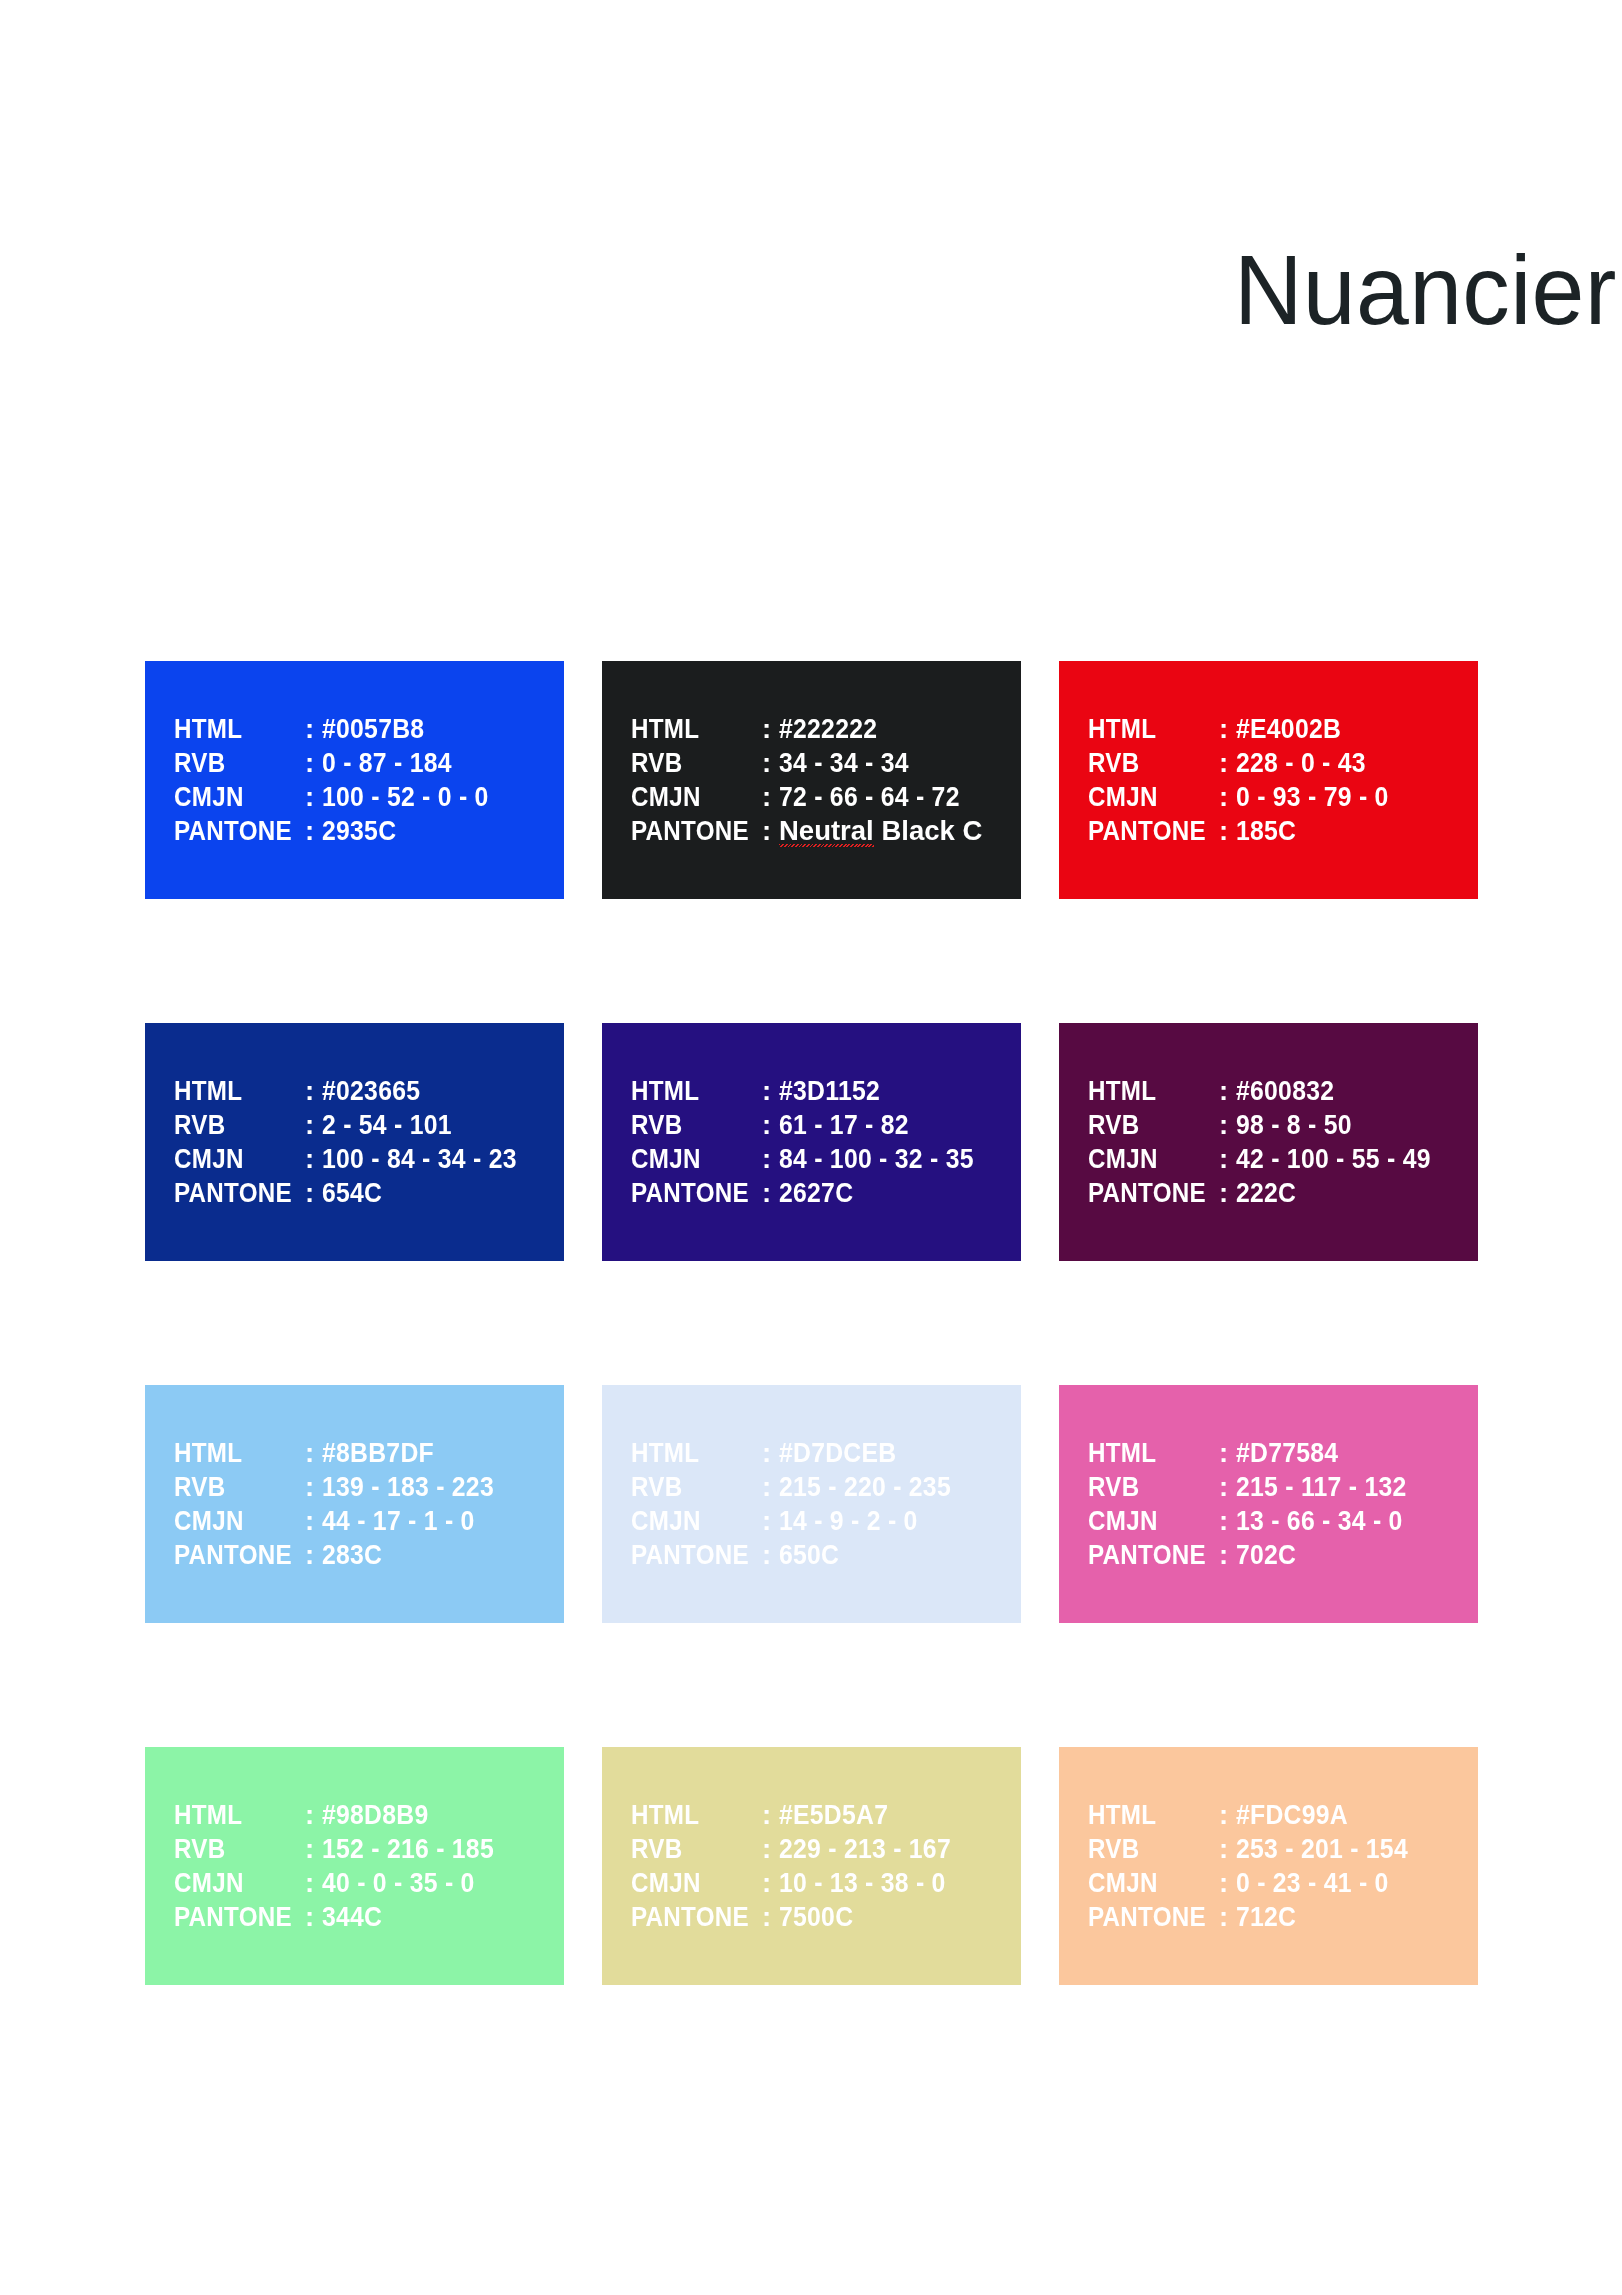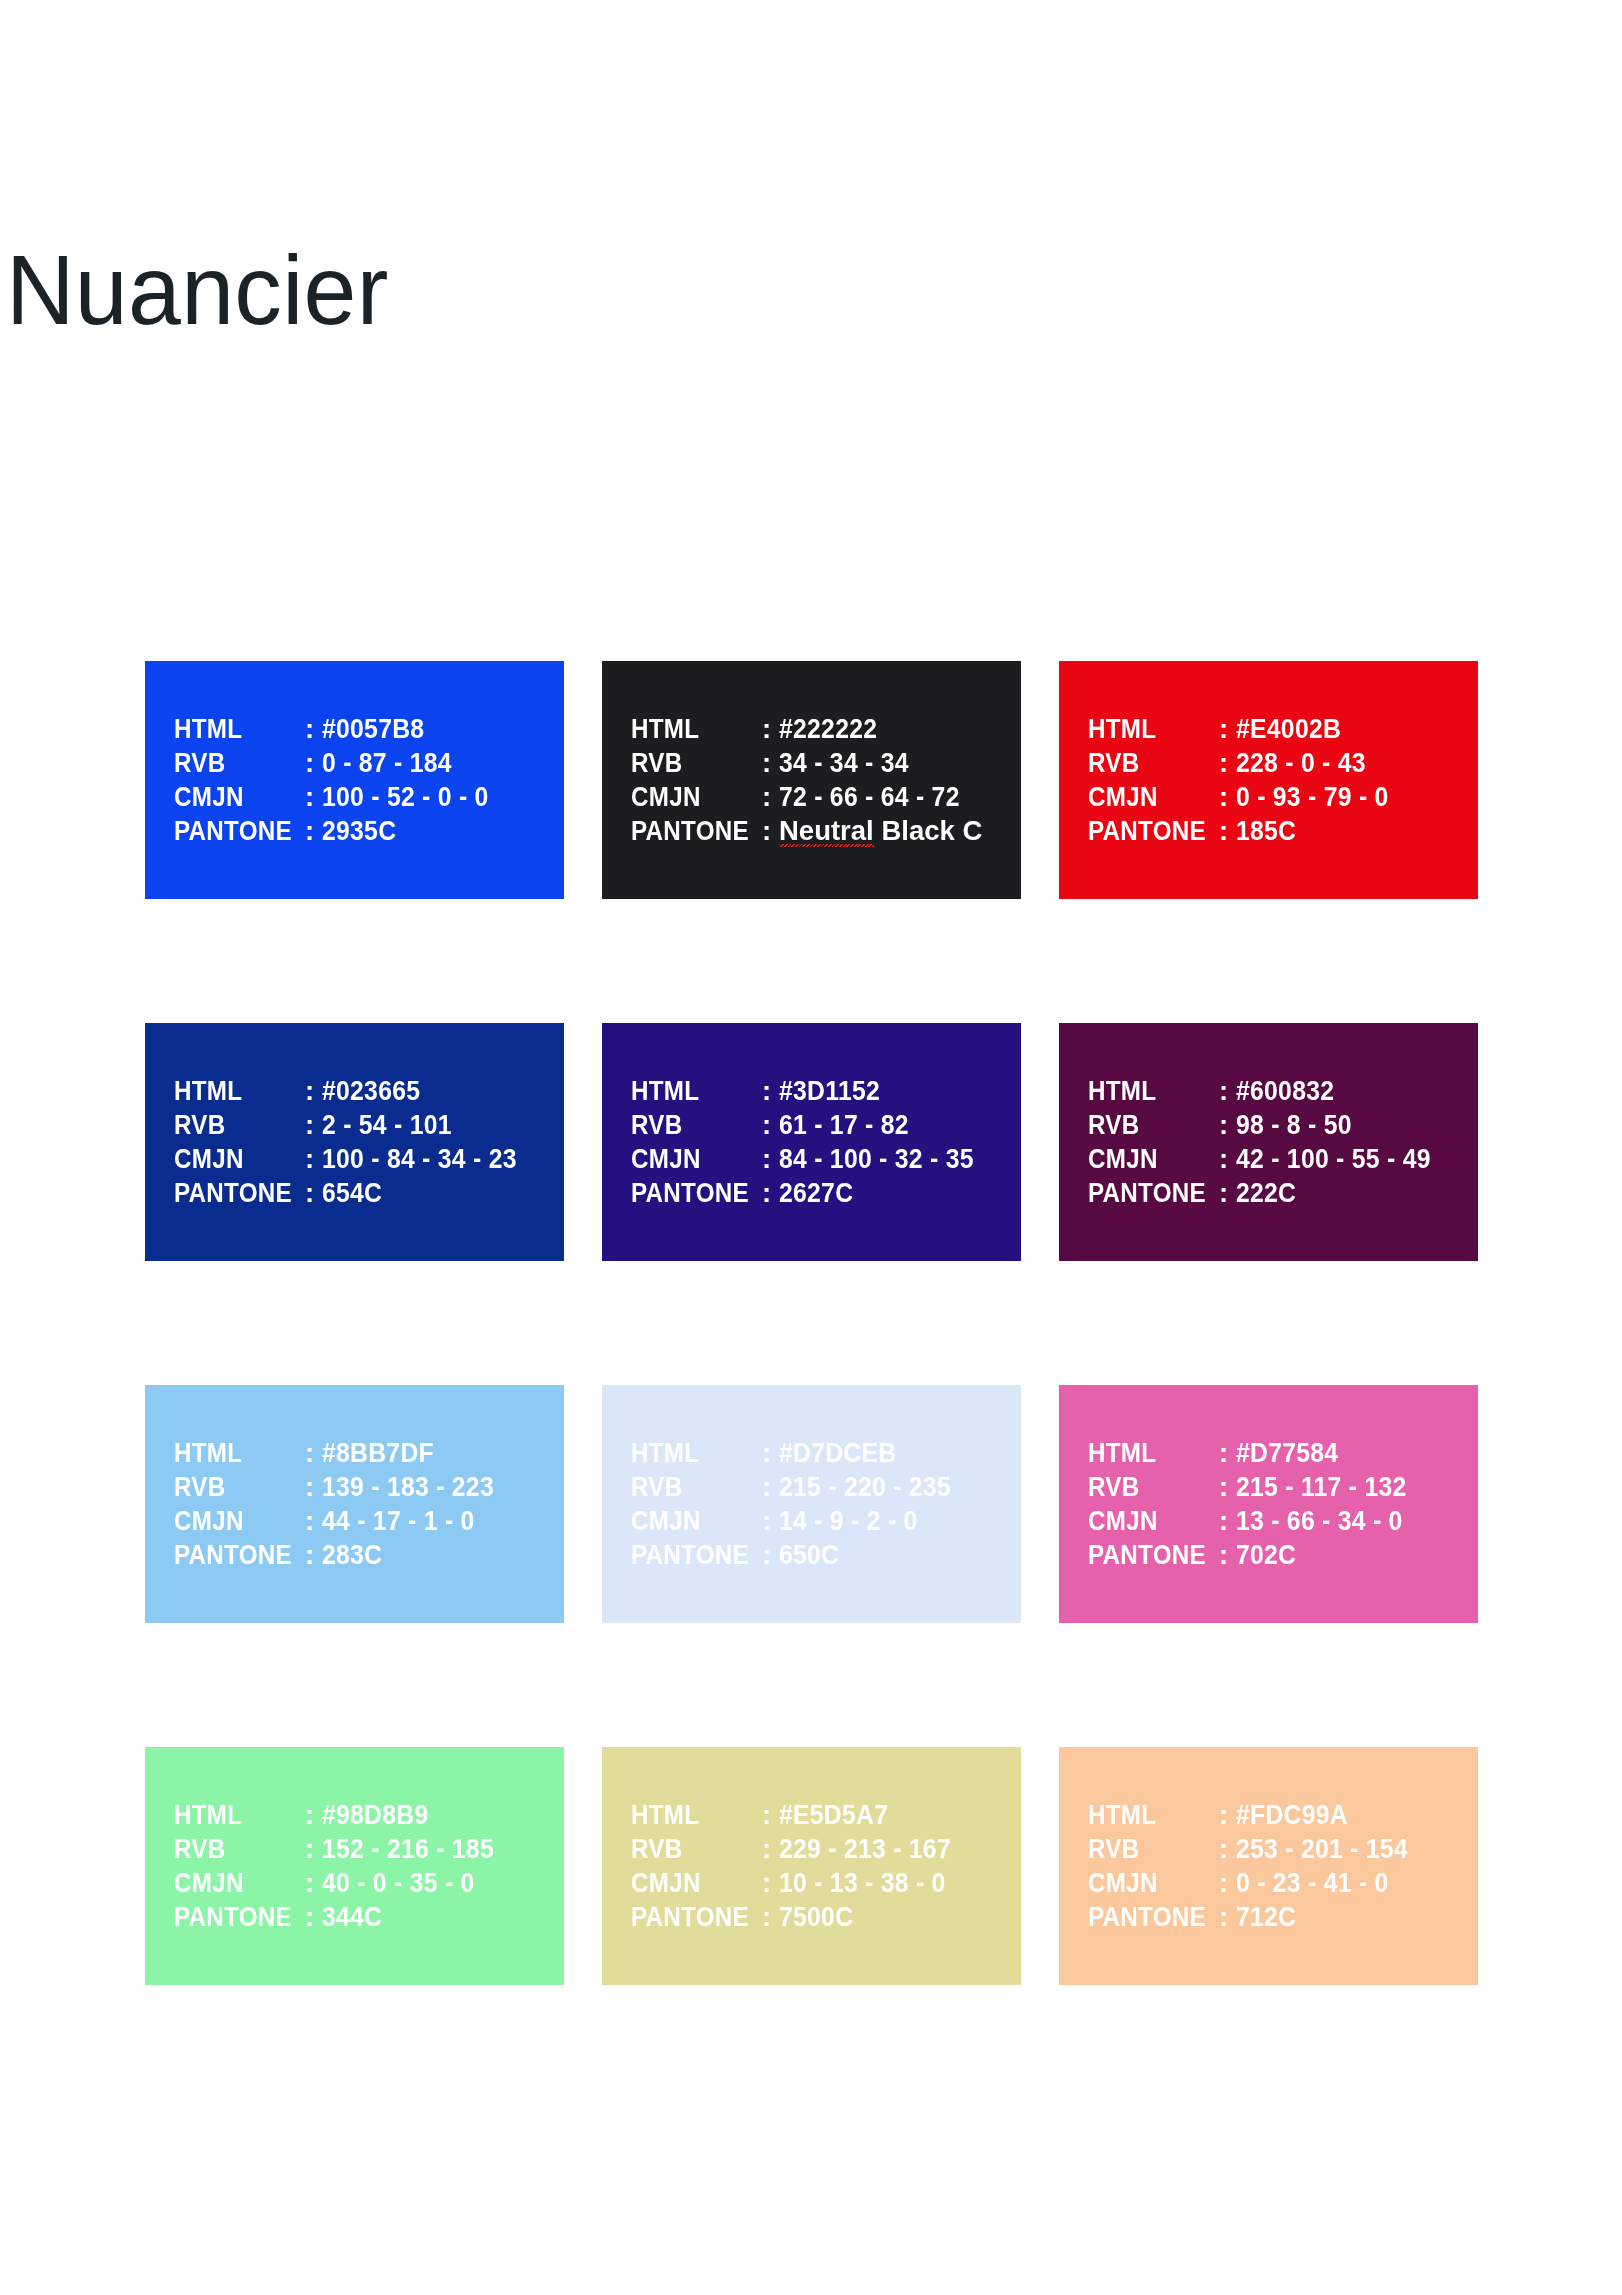--- a/index.html
+++ b/index.html
@@ -21,21 +21,21 @@
     background: #ffffff;
     overflow: hidden;
   }
 
   
   .title-wrap {
     position: absolute;
     left: 0;
     top: 241px;
     width: 1623px;
-    text-align: left;
+    text-align: right;
   }
   .title {
     display: inline-block;
     font-family: "Liberation Sans", sans-serif;
     font-size: 98px;
     font-weight: 300;
     letter-spacing: 0.3px;
     color: #1c2326;
     line-height: 1.0;
     transform: scaleX(0.97);

